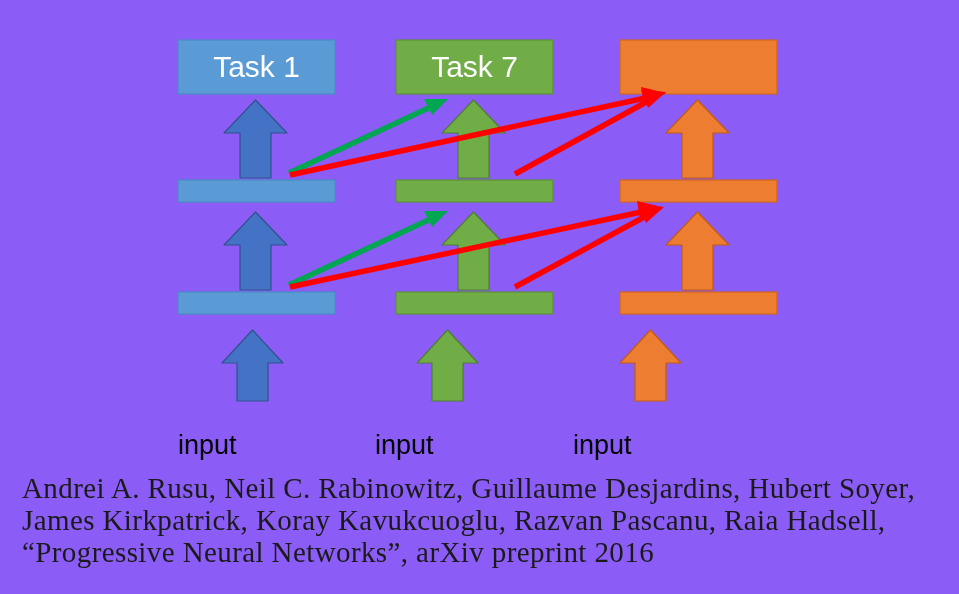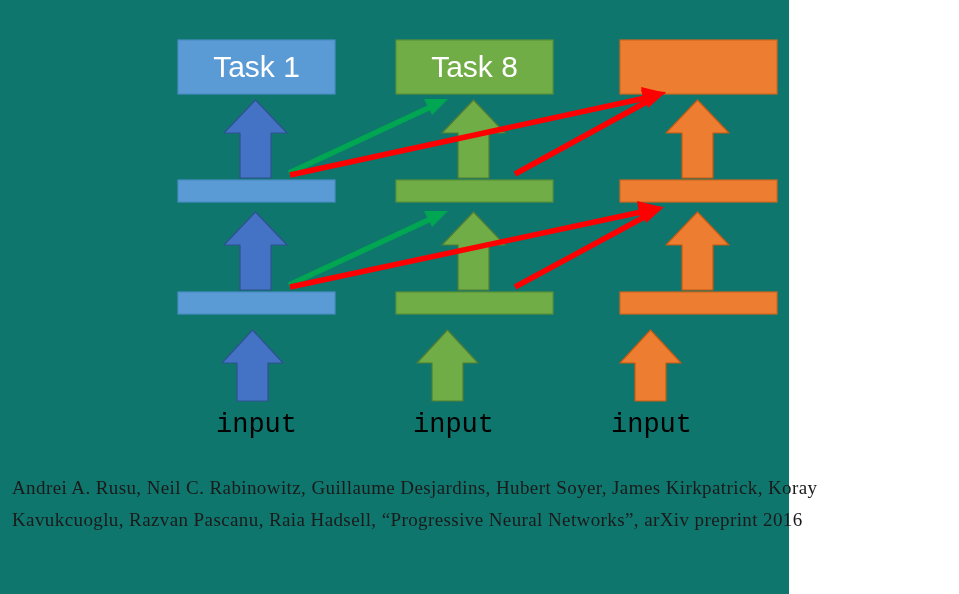--- a/index.html
+++ b/index.html
@@ -9,23 +9,23 @@
   }
   body {
     width: 959px;
     height: 594px;
     overflow: hidden;
     font-family: "Liberation Sans", sans-serif;
     position: relative;
   }
   #slide {
     position: relative;
-    width: 789px;
+    width: 959px;
     height: 594px;
-    background: #0f766e;
+    background: #8b5cf6;
   }
   #diagram-area {
     position: absolute;
     left: 0;
     top: 0;
     width: 959px;
     height: 462px;
   }
   #diagram-svg {
     position: absolute;
@@ -50,31 +50,32 @@
     font-family: "Liberation Sans", sans-serif;
     font-weight: normal;
     text-align: center;
     line-height: 54px;
     white-space: nowrap;
   }
   .input-label {
     position: absolute;
     color: #000000;
     font-size: 27px;
-    font-family: Liberation Mono, monospace;
-    text-align: center;
+    font-family: Liberation Sans, sans-serif;
+    text-align: left;
     white-space: nowrap;
+    margin-top: 20px;
   }
   #citation {
     position: absolute;
-    left: 12px;
+    left: 22px;
     top: 472px;
     width: 900px;
     font-family: "Liberation Serif", serif;
-    font-size: 19px;
+    font-size: 29px;
     line-height: 32px;
     color: #1a1a1a;
     letter-spacing: 0.4px;
     white-space: pre-wrap;
   }
 </style>
 </head>
 <body>
 
 <div id="slide">
@@ -146,21 +147,21 @@
 
       <g>
         <line x1="515" y1="287" x2="648" y2="215" stroke="#FF0000" stroke-width="5.5" stroke-linecap="butt"></line>
         <polygon points="664,207 639,205 646,223" fill="#FF0000"></polygon>
       </g>
 
     </svg>
 
     <div class="task-label-layer">
       <div class="task-label" style="left:178px; top:40px; width:157px;">Task 1</div>
-      <div class="task-label" style="left:396px; top:40px; width:157px;">Task 8</div>
+      <div class="task-label" style="left:396px; top:40px; width:157px;">Task 7</div>
 
       <div class="input-label" style="left:178px; top:410px; width:157px;">input</div>
       <div class="input-label" style="left:375px; top:410px; width:157px;">input</div>
       <div class="input-label" style="left:573px; top:410px; width:157px;">input</div>
     </div>
 
   </div>
 
   <div id="citation">Andrei A. Rusu, Neil C. Rabinowitz, Guillaume Desjardins, Hubert Soyer, James Kirkpatrick, Koray Kavukcuoglu, Razvan Pascanu, Raia Hadsell, “Progressive Neural Networks”, arXiv preprint 2016</div>
 

